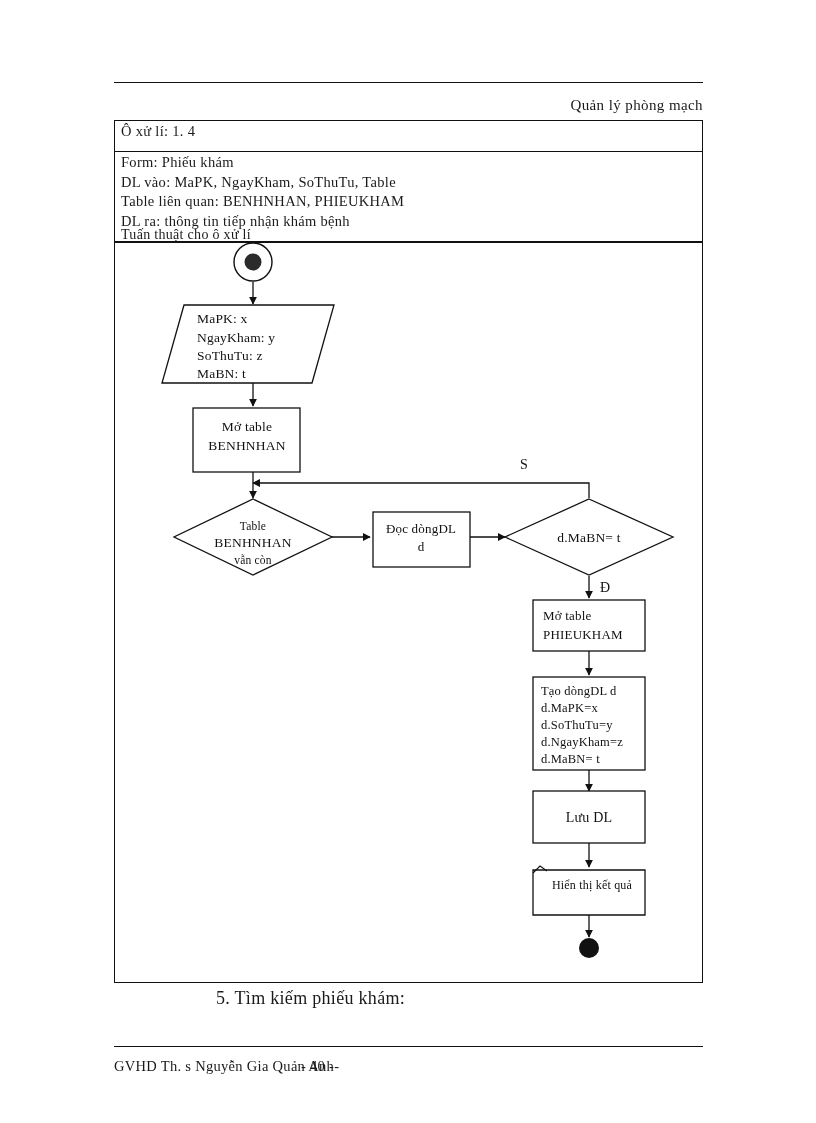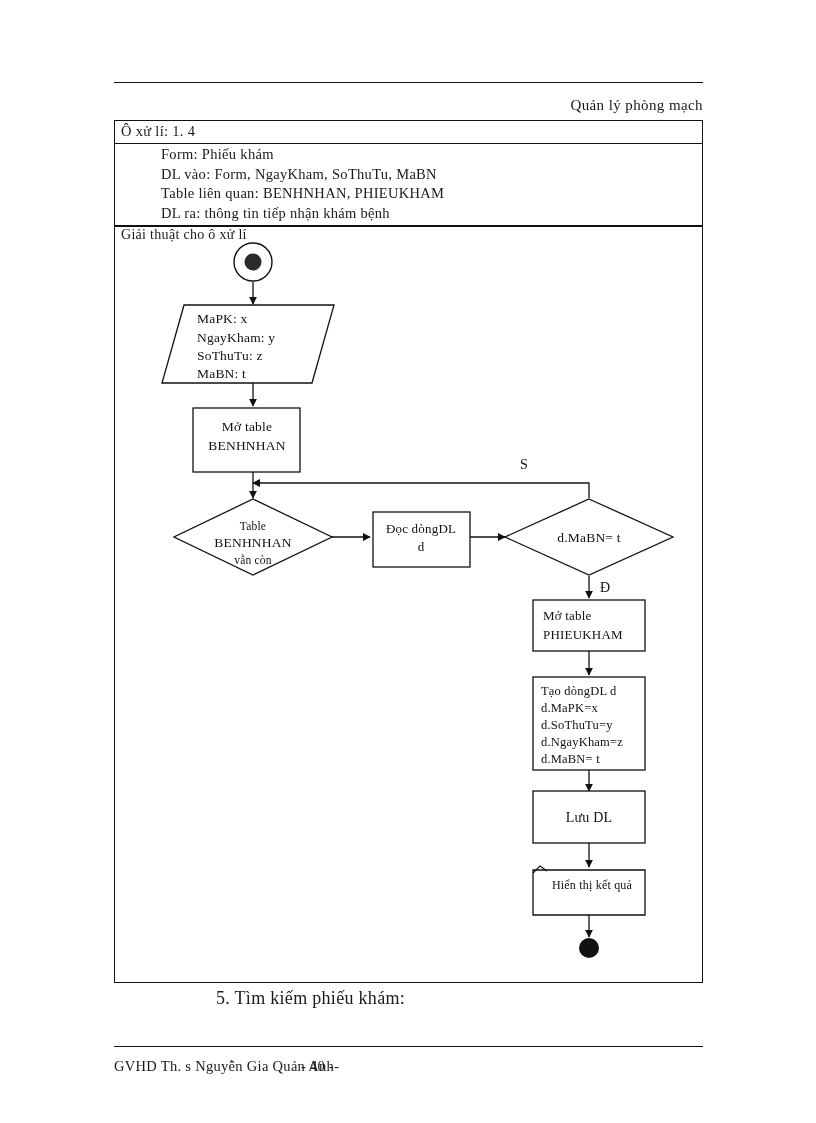--- a/index.html
+++ b/index.html
@@ -42,33 +42,32 @@
   
   .spec-table {
     position: absolute;
     left: 114px;
     top: 120px;
     width: 589px;
     border: 1.4px solid #111;
     box-sizing: border-box;
   }
   .spec-row {
-    padding: 1px 6px 2px 6px;
+    padding: 1px 6px 10px 6px;
     font-size: 14.5px;
     line-height: 19px;
     letter-spacing: 0.3px;
     white-space: nowrap;
   }
   .spec-row.divider { border-bottom: 1.4px solid #111; }
   .spec-body .spec-line {
     font-size: 14.5px;
     line-height: 19.5px;
     letter-spacing: 0.3px;
     white-space: nowrap;
-    margin-left: 40px;
   }
 
   
   .chart-frame {
     position: absolute;
     left: 114px;
     top: 225px;
     width: 589px;
     height: 758px;
     border: 1.4px solid #111;
@@ -145,28 +144,28 @@
 
 <div class="page">
 
   <div class="header-title">Quản lý phòng mạch</div>
   <div class="header-rule"></div>
 
   <div class="spec-table">
     <div class="spec-row divider">Ô xử lí: 1. 4</div>
     <div class="spec-row divider spec-body">
       <div class="spec-line">Form: Phiếu khám</div>
-      <div class="spec-line">DL vào: Form, NgayKham, SoThuTu,  MaBN</div>
+      <div class="spec-line">DL vào: MaPK, NgayKham, SoThuTu,  Table</div>
       <div class="spec-line">Table liên quan: BENHNHAN, PHIEUKHAM</div>
       <div class="spec-line">DL ra: thông tin tiếp nhận khám bệnh</div>
     </div>
   </div>
 
   <div class="chart-frame"></div>
-  <div class="algo-label">Giải thuật cho ô xử lí</div>
+  <div class="algo-label">Tuấn thuật cho ô xử lí</div>
 
   <svg class="chart-svg" viewBox="0 0 589 758">
     <defs>
       <marker id="arrow" viewBox="0 0 10 10" refX="9" refY="5" markerWidth="6" markerHeight="6" orient="auto-start-reverse">
         <path d="M 0 0 L 10 5 L 0 10 z" fill="#111"></path>
       </marker>
     </defs>
 
     <g stroke="#111" stroke-width="1.3" fill="none">
 

